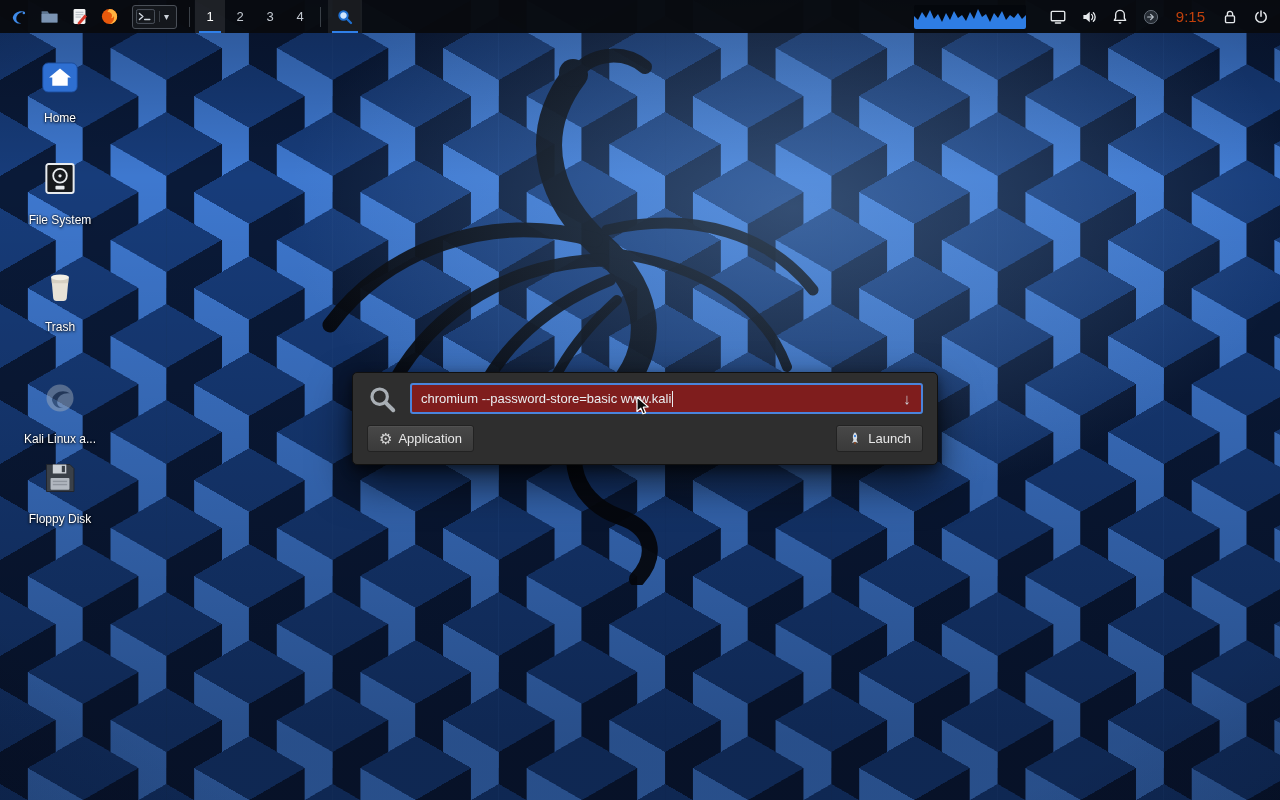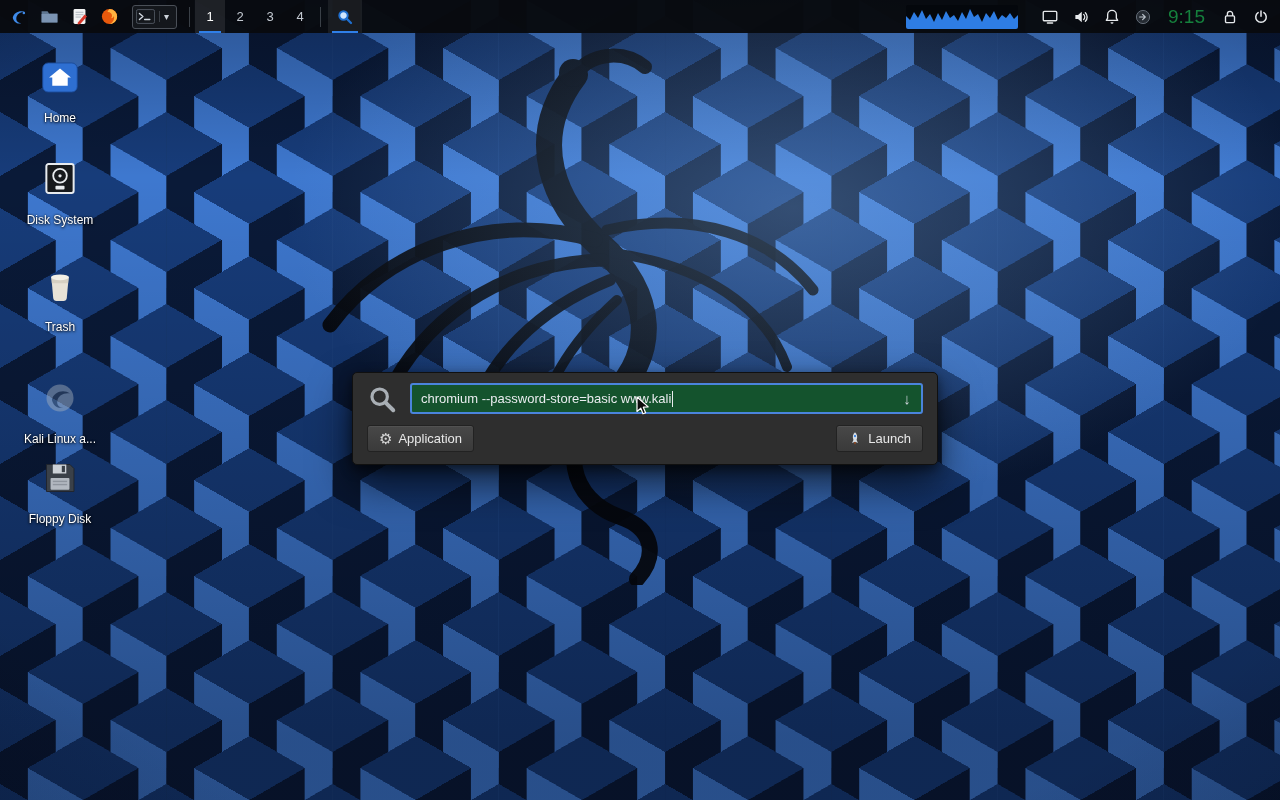--- a/index.html
+++ b/index.html
@@ -46,21 +46,21 @@
   .ws.active { background:rgba(255,255,255,.09); color:#fff; }
   .ws.active::after, .task-btn::after { content:""; position:absolute; left:4px; right:4px; bottom:0;
         height:2px; background:#2f7fe8; }
   .task-btn { width:34px; height:33px; background:rgba(255,255,255,.07); border:none; position:relative;
         display:flex; align-items:center; justify-content:center; cursor:pointer; margin-left:2px; }
   .task-btn svg { width:18px; height:18px; display:block; }
   .graph { width:112px; height:24px; border-radius:2px; display:block; margin-right:12px; }
   .tray-btn { background:none; border:none; width:22px; height:26px; display:flex; align-items:center;
         justify-content:center; cursor:pointer; }
   .tray-btn svg { width:18px; height:18px; display:block; }
-  .clock { color:#15803d; font-size:19px; padding:0 5px; }
+  .clock { color:#c2410c; font-size:15px; padding:0 5px; }
 
   
   .desk-item { position:absolute; width:96px; text-align:center; z-index:2; cursor:pointer; }
   .desk-item .ic { display:block; margin:0 auto; }
   .desk-item .lbl { display:inline-block; margin-top:15px; color:#fff; font-size:12px;
         text-shadow:0 1px 3px rgba(0,0,0,.95), 0 0 2px rgba(0,0,0,.8); padding:1px 3px; }
   .d1{left:12px;top:60px} .d2{left:12px;top:160px} .d3{left:12px;top:266px}
   .d4{left:12px;top:380px} .d5{left:12px;top:460px}
 
   
@@ -73,21 +73,21 @@
   .t-title { position:absolute; left:0; right:0; text-align:center; color:#fff; font-size:12px;
         font-weight:bold; pointer-events:none; }
   .t-btns { margin-left:auto; display:flex; gap:8px; z-index:1; align-items:center; }
   .wbtn { width:14px; height:14px; border-radius:50%; background:#343434; border:1px solid #6e6e6e;
         cursor:pointer; padding:0; }
   .wbtn.close { background:#2f7fe8; border-color:#3b8af2; color:#fff; font-size:11px; line-height:12px;
         font-weight:bold; text-align:center; font-family:inherit; }
   .dbody { padding:10px 14px 12px; }
   .row1 { display:flex; align-items:center; gap:13px; }
   .search-big svg { display:block; }
-  .textbox { flex:1; height:31px; background:#14532d; border:2px solid #4a84dc; border-radius:3px;
+  .textbox { flex:1; height:31px; background:#7f1d1d; border:2px solid #4a84dc; border-radius:3px;
         display:flex; align-items:center; padding:0 30px 0 9px; position:relative; color:#e9ecef;
         font-size:13px; cursor:text; white-space:nowrap; overflow:hidden; }
   .caret { width:1px; height:16px; background:#e9ecef; margin-left:1px; flex:none; }
   .combo-arrow { position:absolute; right:2px; top:2px; bottom:2px; width:24px; background:none;
         border:none; color:#cfd5db; font-size:15px; cursor:pointer; font-family:inherit; }
   .row2 { margin-top:11px; display:flex; justify-content:space-between; }
   .btn { height:27px; display:flex; align-items:center; gap:6px; padding:0 11px;
         background:linear-gradient(#484848,#3a3a3a); border:1px solid #222; border-radius:3px;
         color:#e8e8e8; font-size:13px; font-family:inherit; cursor:pointer;
         box-shadow:inset 0 1px 0 rgba(255,255,255,.06); }
@@ -221,21 +221,21 @@
       </svg>
     <span class="lbl">Home</span>
   </div>
   <div class="desk-item d2">
     <svg class="ic" width="40" height="37" viewBox="0 0 44 40">
         <rect x="7" y="4" width="30" height="32" rx="2.5" fill="#17191c" stroke="#e8ebee" stroke-width="2.2"></rect>
         <circle cx="22" cy="17" r="7.5" fill="none" stroke="#e8ebee" stroke-width="2"></circle>
         <circle cx="22" cy="17" r="1.8" fill="#e8ebee"></circle>
         <rect x="17" y="28" width="10" height="4" rx="1" fill="#e8ebee"></rect>
       </svg>
-    <span class="lbl">Disk System</span>
+    <span class="lbl">File System</span>
   </div>
   <div class="desk-item d4">
     <svg class="ic" width="40" height="36" viewBox="0 0 44 40" opacity="0.45">
         <circle cx="22" cy="20" r="15" fill="#a7b0ba"></circle>
         <path d="M13 22 C15 13 26 10 33 15 C26 14 20 17.5 19 23.5 C18.2 28 21.5 30.5 25.5 30.5 C19 32.5 14 27.8 13 22 Z" fill="#333a42"></path>
       </svg>
     <span class="lbl">Kali Linux a...</span>
   </div>
   <div class="desk-item d3">
     <svg class="ic" width="40" height="38" viewBox="0 0 44 42">

